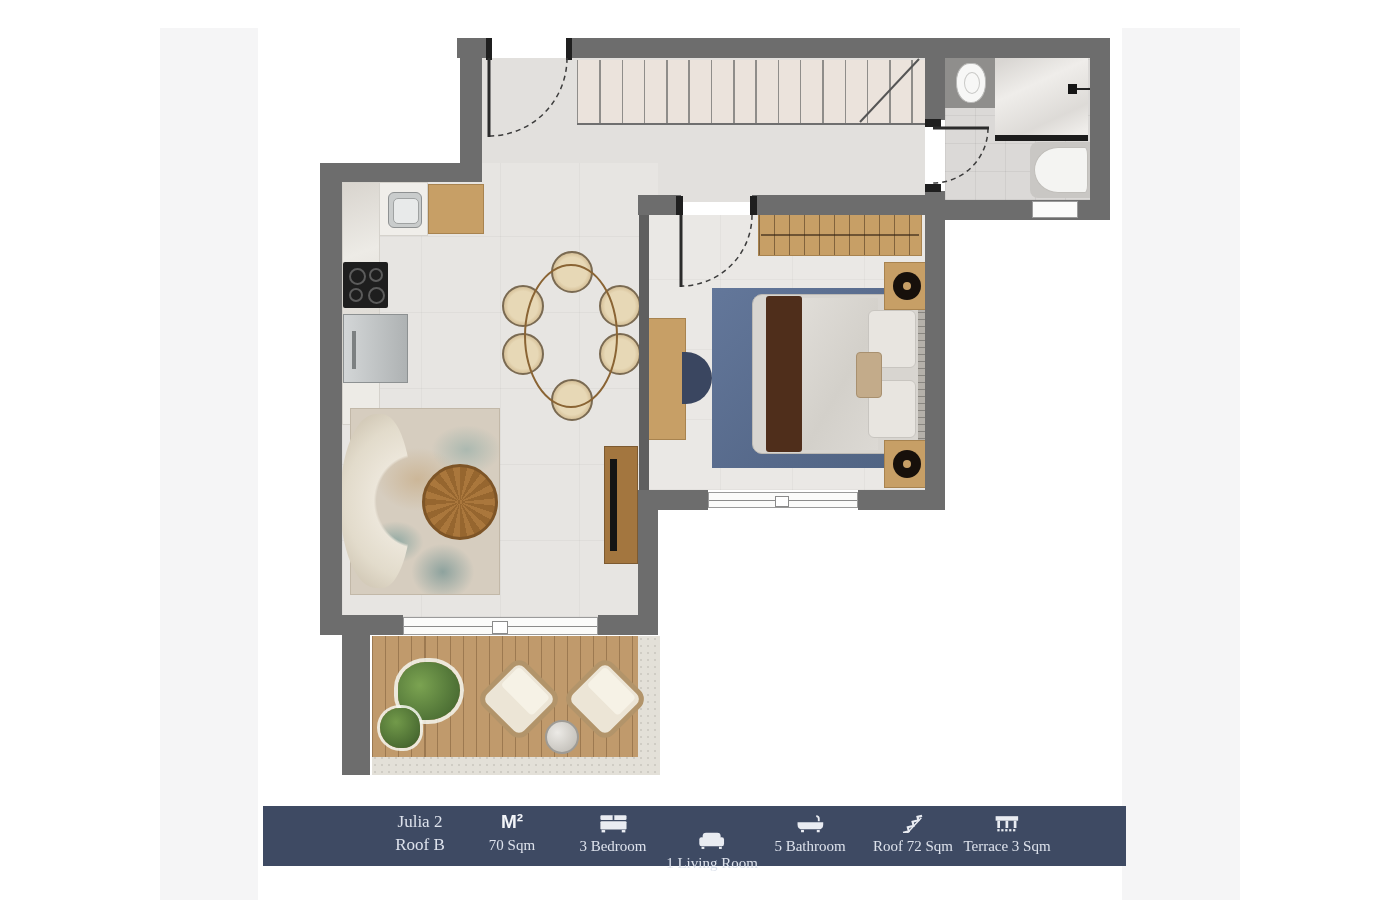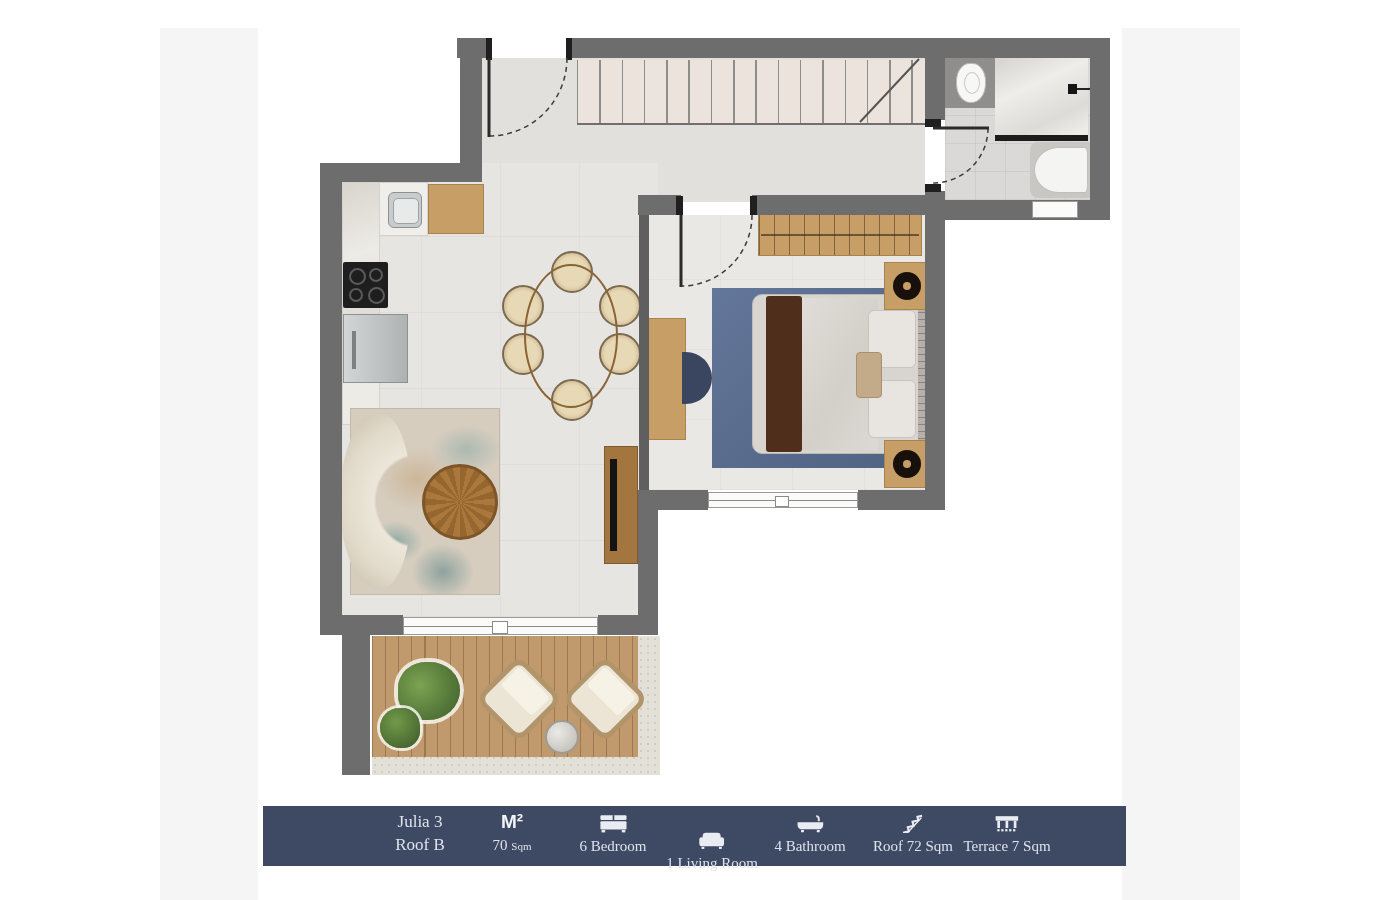--- a/index.html
+++ b/index.html
@@ -179,43 +179,43 @@
     <line x1="681" y1="215" x2="681" y2="287" stroke="#2b2b2b" stroke-width="3"></line>
     <path d="M 988 128 A 55 55 0 0 1 933 183" fill="none" stroke="#3c3c3c" stroke-width="1.5" stroke-dasharray="5 4"></path>
     <line x1="933" y1="128" x2="989" y2="128" stroke="#2b2b2b" stroke-width="3"></line>
     <line x1="860" y1="122" x2="919" y2="59" stroke="#555555" stroke-width="2"></line>
     <line x1="1077" y1="89" x2="1090" y2="89" stroke="#222222" stroke-width="2"></line>
   </svg>
 
   <div class="legend">
 
     <div class="lg-col" style="left:157px;top:6px;">
-      <div class="lg-top">Julia 3</div>
+      <div class="lg-top">Julia 2</div>
       <div class="lg-bot" style="font-size:17px;">Roof B</div>
     </div>
 
     <div class="lg-col" style="left:249px;top:6px;">
       <div class="lg-top" style="font-family:'Liberation Sans',sans-serif;font-weight:bold;font-size:19px;color:#f2f4f8;">M²</div>
       <div class="lg-bot">
         <span>70</span>
-        <span style="font-size:11px;">Sqm</span>
+        <span style="font-size:15px;">Sqm</span>
       </div>
     </div>
 
     <div class="lg-col" style="left:350px;top:7px;">
       <div class="lg-icon">
         <svg class="icon" width="30" height="19" viewBox="0 0 24 16" fill="#e9ecf2">
           <rect x="1" y="1" width="22" height="4" rx="1"></rect>
           <rect x="11.3" y="1" width="1.4" height="4" fill="#3e4a63"></rect>
           <rect x="1" y="6" width="22" height="7" rx="1"></rect>
           <rect x="2" y="13.5" width="3" height="2"></rect>
             <rect x="19" y="13.5" width="3" height="2"></rect>
         </svg>
       </div>
-      <div class="lg-bot">6 Bedroom</div>
+      <div class="lg-bot">3 Bedroom</div>
     </div>
 
     <div class="lg-col" style="left:449px;top:24px;">
       <div class="lg-icon">
         <svg class="icon" width="27" height="19" viewBox="0 0 24 16" fill="#e9ecf2">
           <rect x="4" y="1" width="16" height="8" rx="3"></rect>
           <rect x="1" y="5" width="4.5" height="8" rx="2"></rect>
           <rect x="18.5" y="5" width="4.5" height="8" rx="2"></rect>
           <rect x="4" y="8" width="16" height="5" rx="1"></rect>
           <rect x="3" y="13.5" width="2.5" height="2"></rect>
@@ -227,21 +227,21 @@
 
     <div class="lg-col" style="left:547px;top:7px;">
       <div class="lg-icon">
         <svg class="icon" width="28" height="19" viewBox="0 0 24 16" fill="#e9ecf2">
           <path d="M17 1 q3 0 3 3 v2 h-1.6 v-2 q0-1.6 -1.4-1.6 z"></path>
           <path d="M1 7 h22 v2 q0 4 -4.5 4 h-13 Q1 13 1 9 z"></path>
           <rect x="4" y="13.5" width="2.5" height="2"></rect>
             <rect x="17.5" y="13.5" width="2.5" height="2"></rect>
         </svg>
       </div>
-      <div class="lg-bot">4 Bathroom</div>
+      <div class="lg-bot">5 Bathroom</div>
     </div>
 
     <div class="lg-col" style="left:650px;top:7px;">
       <div class="lg-icon">
         <svg class="icon" width="30" height="19" viewBox="0 0 24 16" fill="none" stroke="#e9ecf2" stroke-width="1.8">
           <g transform="rotate(-14 12 8)">
             <path d="M2 13.5 h5 v-3.5 h5 v-3.5 h5 v-3 h4"></path>
             <path d="M4 15.5 L20 5" stroke-width="1.2"></path>
           </g>
         </svg>
@@ -258,17 +258,17 @@
           <rect x="18.1" y="5.5" width="2.4" height="6.5"></rect>
           <g>
             <rect x="3.5" y="13" width="2" height="2"></rect>
               <rect x="7" y="13" width="2" height="2"></rect>
             <rect x="10.5" y="13" width="2" height="2"></rect>
               <rect x="14" y="13" width="2" height="2"></rect>
             <rect x="17.5" y="13" width="2" height="2"></rect>
           </g>
         </svg>
       </div>
-      <div class="lg-bot">Terrace 7 Sqm</div>
+      <div class="lg-bot">Terrace 3 Sqm</div>
     </div>
 
   </div>
 </div>
 
 </body></html>

